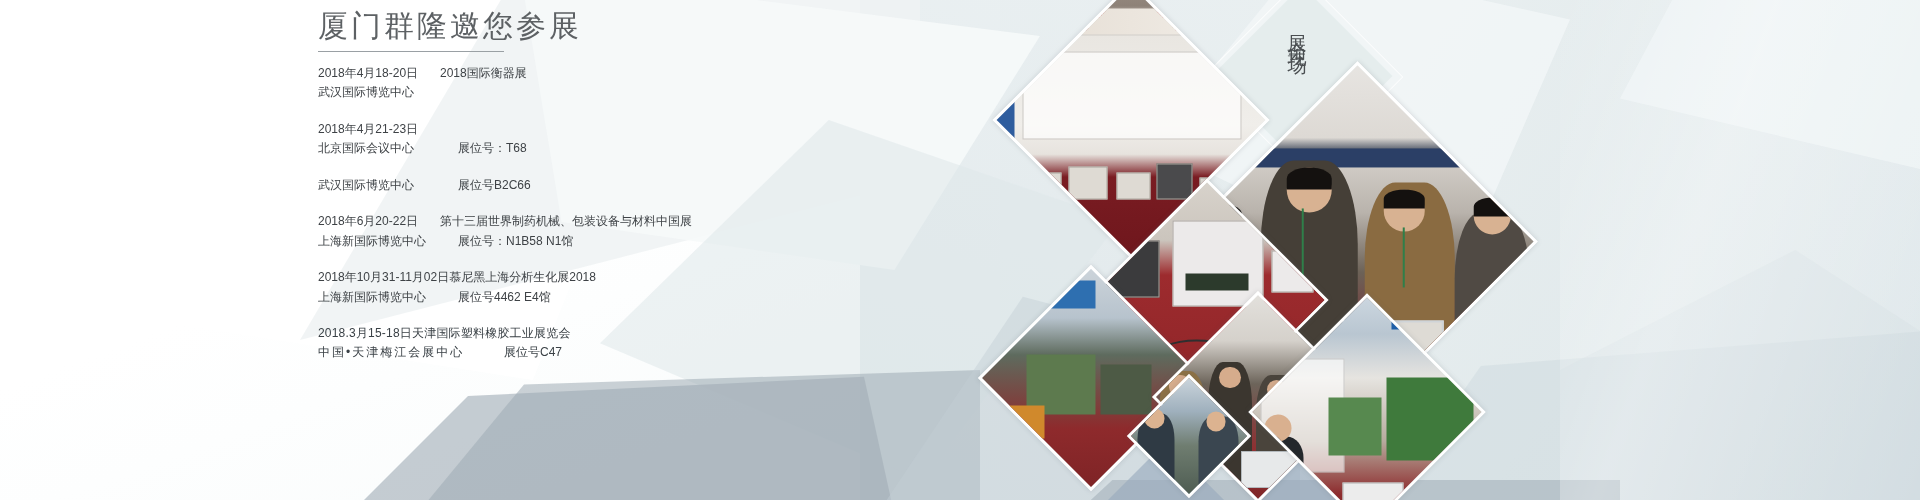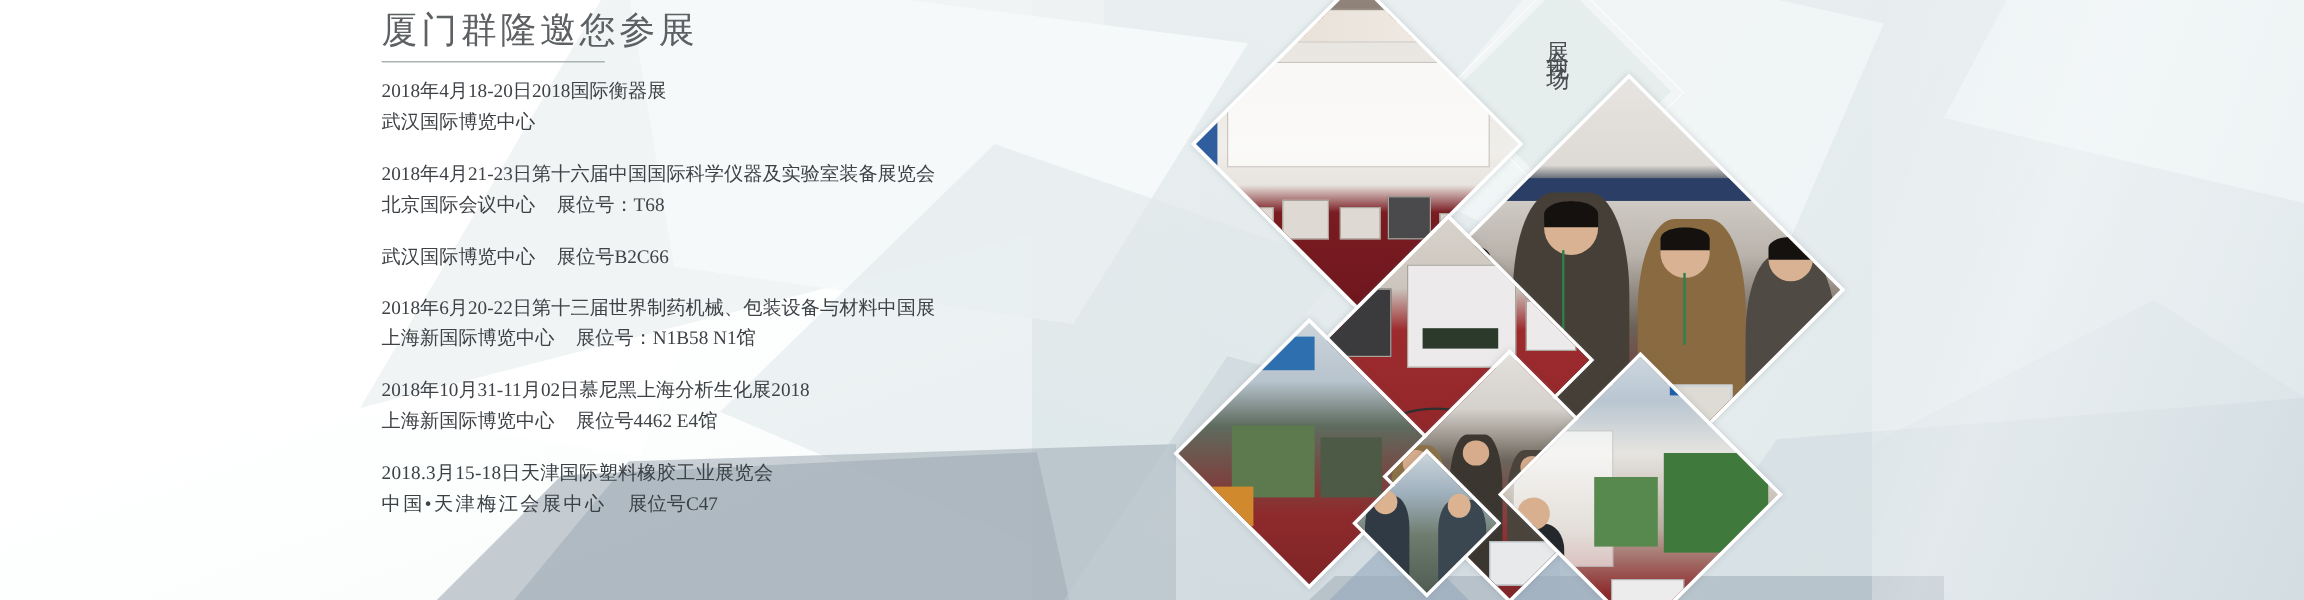--- a/index.html
+++ b/index.html
@@ -140,22 +140,22 @@
     font-family:"Liberation Serif","DejaVu Serif",serif;
     line-height:1.3;white-space:nowrap;
   }
   .title-rule{
     width:186px;height:1px;background:#9aa0a4;margin-top:6px;margin-bottom:12px;
   }
 
   .event{margin-bottom:17px;}
   .event .row{
     display:flex;align-items:flex-start;white-space:nowrap;
-    color:#3e4246;font-size:16px;line-height:1.62;
-    font-family:Liberation Serif, serif;
+    color:#3e4246;font-size:12px;line-height:1.62;
+    font-family:Liberation Sans, sans-serif;
   }
   .event .date{display:inline-block;min-width:122px;}
   .event .venue{display:inline-block;min-width:122px;}
   .event .name{}
   .event .booth{margin-left:18px;}
 
   
   .event.last .row{color:#3a4146;}
   .event.last .line1{letter-spacing:.2px;}
   .event.last .line2 .venue{min-width:168px;letter-spacing:2px;}
@@ -359,21 +359,20 @@
         <span class="name">2018国际衡器展</span>
       </div>
       <div class="row">
         <span class="venue">武汉国际博览中心</span>
       </div>
     </div>
 
     <div class="event">
       <div class="row">
         <span class="date">2018年4月21-23日</span>
-        <span class="name">第十六届中国国际科学仪器及实验室装备展览会</span>
       </div>
       <div class="row">
         <span class="venue">北京国际会议中心</span>
         <span class="booth">展位号：T68</span>
       </div>
     </div>
 
     <div class="event">
       <div class="row">
         <span class="venue">武汉国际博览中心</span>

